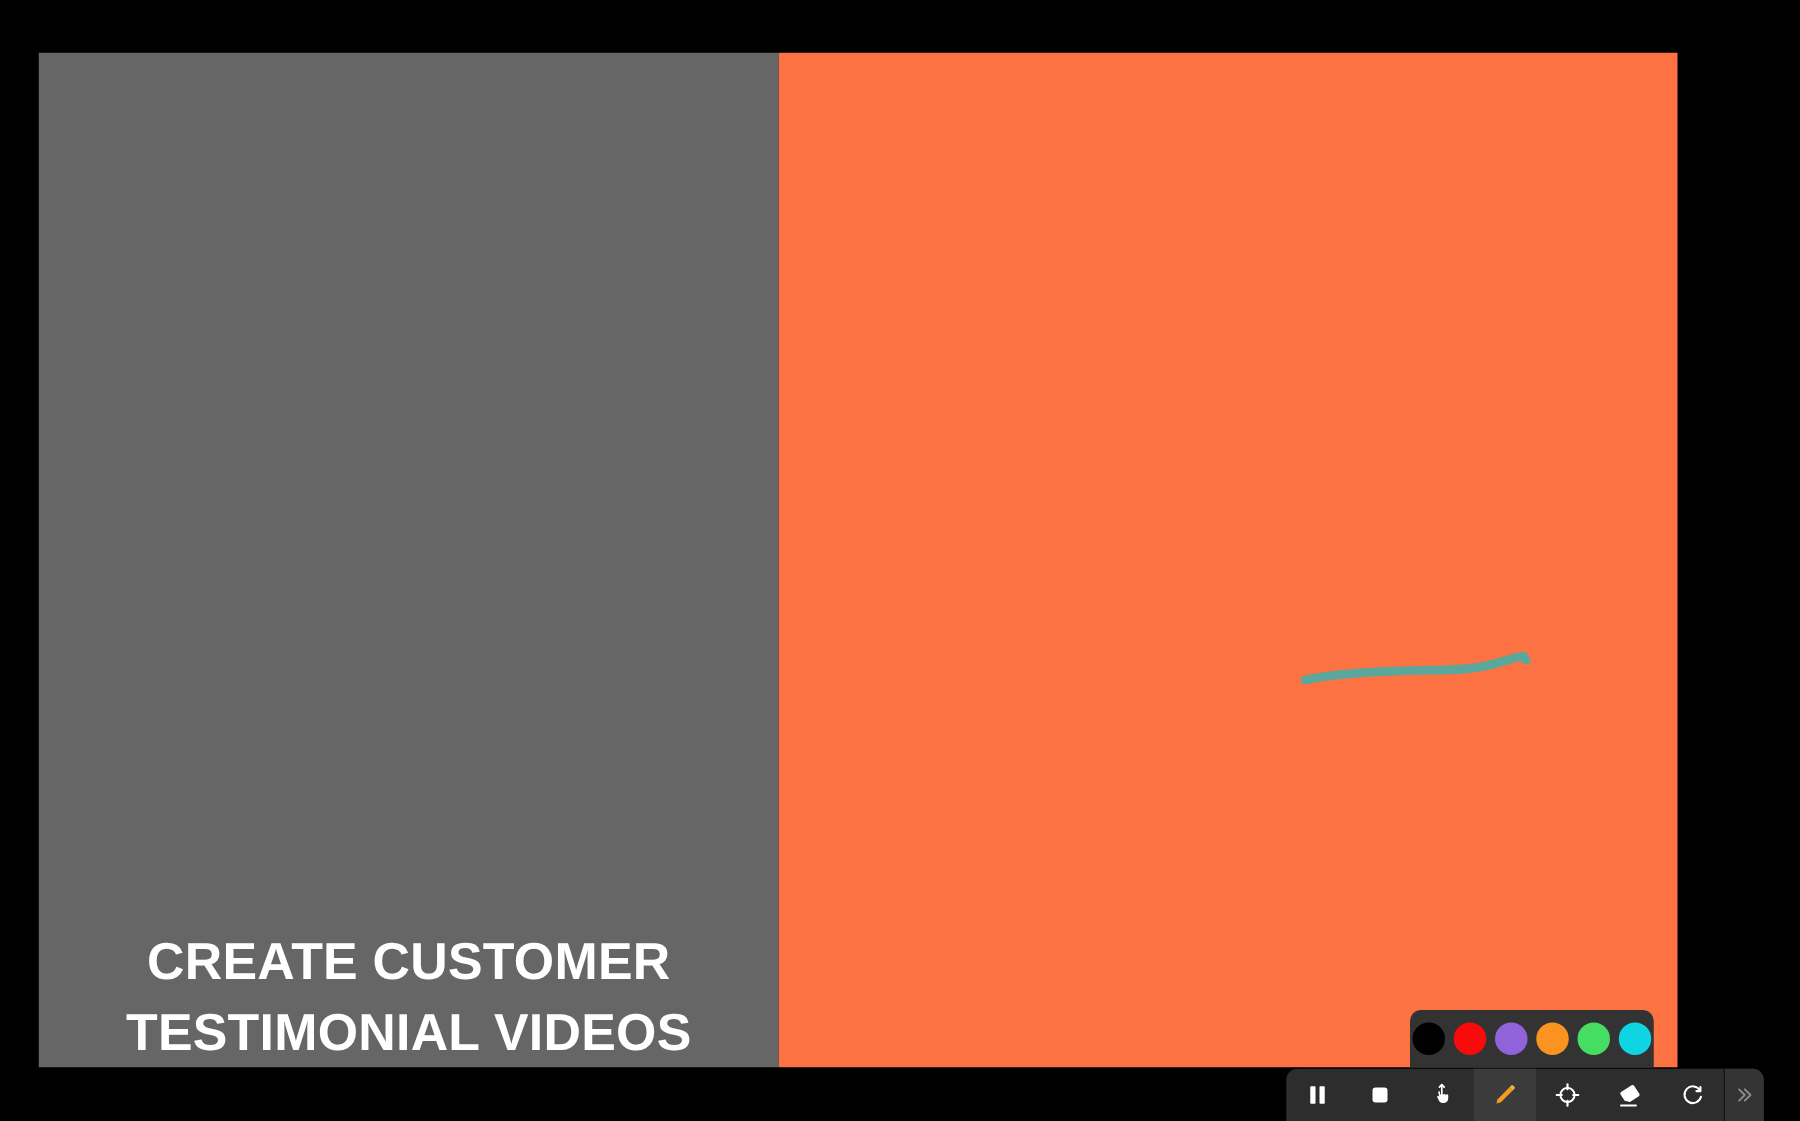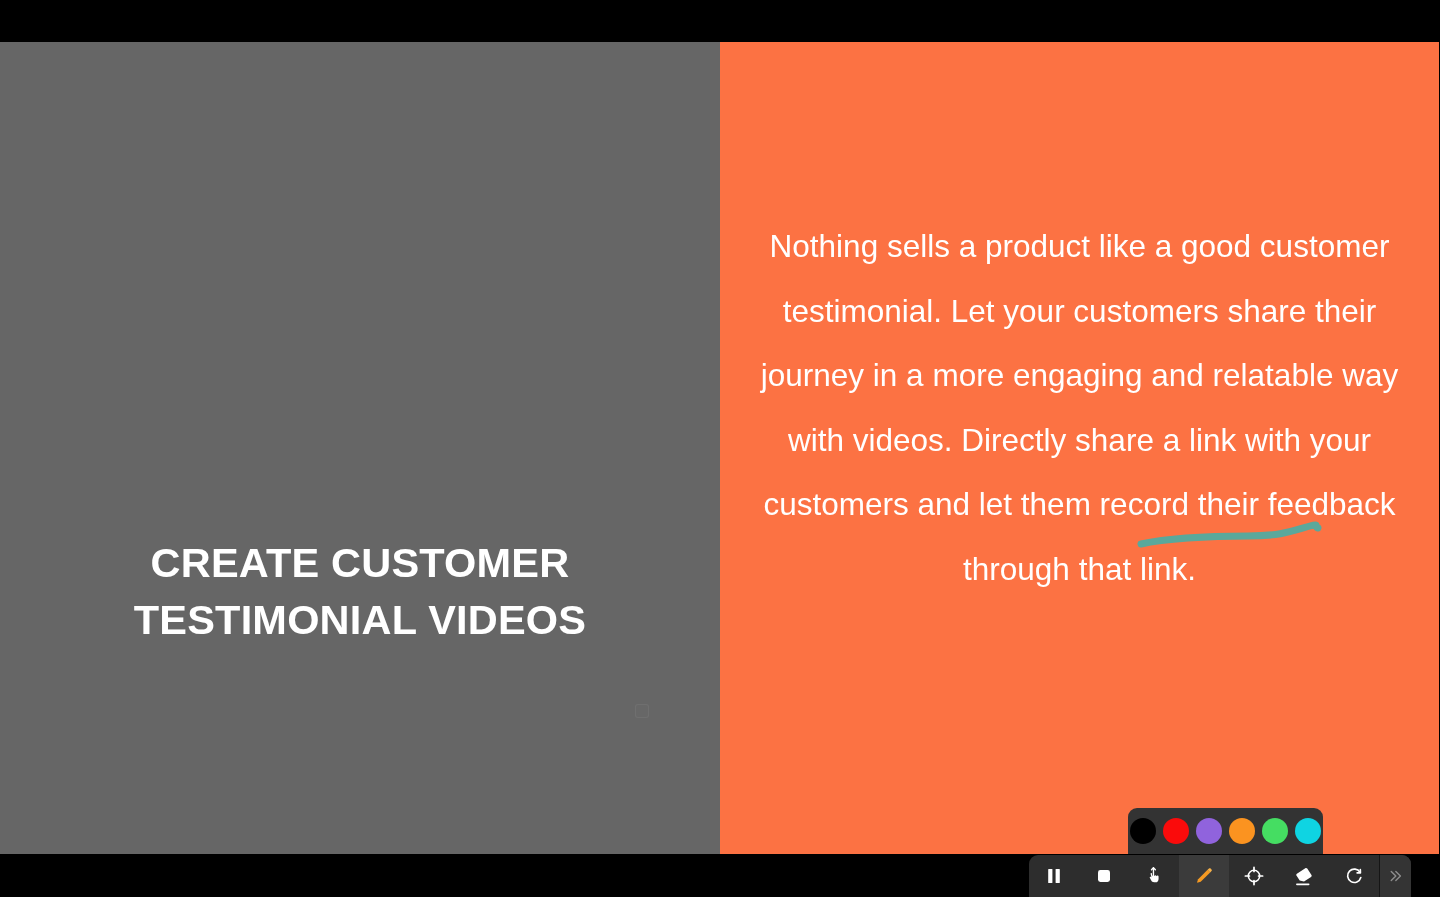--- a/index.html
+++ b/index.html
@@ -25,27 +25,28 @@
     position: absolute;
     left: 0;
     top: 42px;
     width: 1440px;
     height: 812px;
     display: flex;
     overflow: hidden;
   }
 
   .slide-left {
-    width: 720px;
+    width: 592px;
     height: 812px;
     background: #666666;
     position: relative;
     display: flex;
-    align-items: center;
-    justify-content: center;
+    align-items: flex-end;
+    justify-content: center;
+    margin-left: 31px;
   }
 
   .slide-title {
     color: #ffffff;
     font-family: "Liberation Sans", sans-serif;
     font-weight: bold;
     font-size: 41.5px;
     line-height: 57px;
     letter-spacing: 0.2px;
     text-align: center;
@@ -181,21 +182,20 @@
 
   <div class="slide-stage">
 
     <div class="slide-left" style="background: rgb(102, 102, 102);">
       <div class="slide-title">CREATE CUSTOMER
 TESTIMONIAL VIDEOS</div>
       <div class="ghost-dot"></div>
     </div>
 
     <div class="slide-right" style="background: rgb(252, 114, 67);">
-      <div class="slide-body">Nothing sells a product like a good customer testimonial. Let your customers share their journey in a more engaging and relatable way with videos. Directly share a link with your customers and let them record their feedback through that link.</div>
 
       <svg class="annotation-layer" viewBox="0 0 719 812">
         <path id="ink-stroke" d="M 421 502 C 444 497, 487 494, 528 494 C 562 494, 572 489, 590 484 C 600 481, 594 485, 598 486" fill="none" stroke="#5aa89b" stroke-width="7" stroke-linecap="round" stroke-linejoin="round"></path>
       </svg>
     </div>
   </div>
 
   <div class="color-palette">
     <div class="swatch" style="background: rgb(0, 0, 0);"></div>
     <div class="swatch" style="background: rgb(250, 11, 11);"></div>

